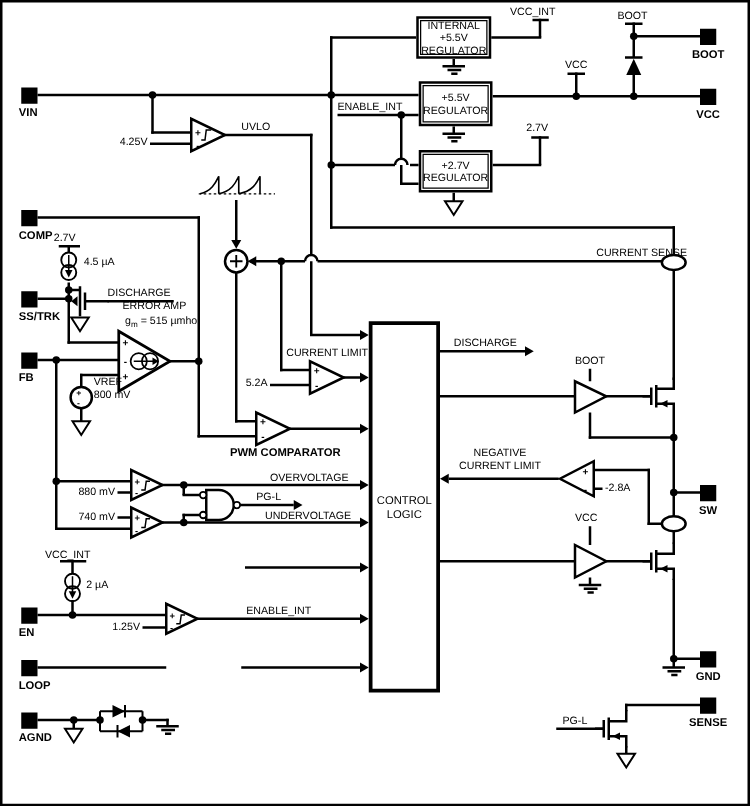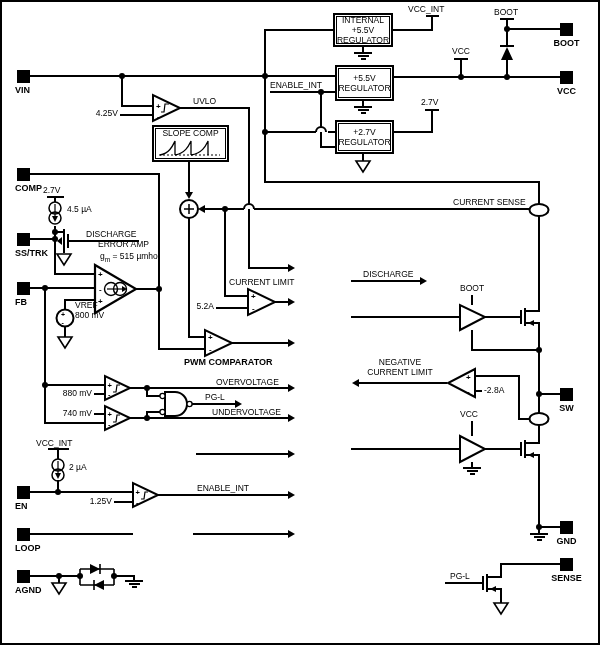--- a/index.html
+++ b/index.html
@@ -196,23 +196,20 @@
     <path d="M1,8 A5,5 0 0 1 11,8" fill="#fff" stroke="#000" stroke-width="2"></path>
     </svg>
 
   <svg style="left:150px;top:92px" width="29" height="28" viewBox="0 0 29 28">
     <polygon points="1,1 1,27 28,14" fill="#fff" stroke="#000" stroke-width="2"></polygon>
     <text x="4" y="15" font-size="8" font-weight="bold">+</text>
     <text x="5" y="25" font-size="8" font-weight="bold">-</text>
     <path d="M9,18 h3 l1,-8 h4 M12,18 l1,-8" fill="none" stroke="#000" stroke-width="1.2"></path>
   </svg>
 
-  <div class="bbox" style="left:150px;top:123px;width:73px;height:33px;justify-content:flex-start">
-    <span style="margin-top:1px">SLOPE COMP</span>
-  </div>
   <svg style="left:156px;top:138px" width="64" height="18" viewBox="0 0 64 18">
     <path d="M1,15 H62" stroke="#000" stroke-width="1" stroke-dasharray="2,2" fill="none"></path>
     <path d="M2,15 C12,13 15,5 17,1 L17,15 M17,15 C28,13 31,5 33,1 L33,15 M33,15 C45,13 48,5 50,1 L50,15" fill="none" stroke="#000" stroke-width="1.3"></path>
   </svg>
 
   <svg style="left:176px;top:196px" width="22" height="22" viewBox="0 0 22 22">
     <circle cx="11" cy="11" r="9" fill="#fff" stroke="#000" stroke-width="2"></circle>
     <path d="M11,6 V16 M6,11 H16" stroke="#000" stroke-width="1.5"></path>
   </svg>
 
@@ -363,20 +360,24 @@
     <span>REGULATOR</span>
   </div>
   <div class="bbox" style="left:333px;top:63px;width:55px;height:32px">
     <span>+5.5V</span>
     <span>REGULATOR</span>
   </div>
   <div class="bbox" style="left:333px;top:118px;width:55px;height:30px">
     <span>+2.7V</span>
     <span>REGULATOR</span>
   </div>
+  <div class="cbox" style="left:293px;top:255px;width:51px;height:291px">
+    <span>CONTROL</span>
+    <span>LOGIC</span>
+  </div>
 
   <div class="pin" style="left:15px;top:68px"></div>
   <div class="pin" style="left:15px;top:166px"></div>
   <div class="pin" style="left:15px;top:231px"></div>
   <div class="pin" style="left:15px;top:280px"></div>
   <div class="pin" style="left:15px;top:484px"></div>
   <div class="pin" style="left:15px;top:526px"></div>
   <div class="pin" style="left:15px;top:568px"></div>
   <div class="pin" style="left:558px;top:21px"></div>
   <div class="pin" style="left:558px;top:69px"></div>
@@ -397,21 +398,21 @@
   <div class="lb b ctr" style="left:537px;top:535px;width:55px">GND</div>
   <div class="lb b ctr" style="left:537px;top:572px;width:55px">SENSE</div>
 
   <div class="lb" style="left:406px;top:3px">VCC_INT</div>
   <div class="lb" style="left:492px;top:6px">BOOT</div>
   <div class="lb" style="left:450px;top:45px">VCC</div>
   <div class="lb" style="left:419px;top:96px">2.7V</div>
   <div class="lb" style="left:268px;top:79px">ENABLE_INT</div>
   <div class="lb" style="left:191px;top:95px">UVLO</div>
   <div class="lb rt" style="left:80px;top:107px;width:36px">4.25V</div>
-  <div class="lb" style="left:451px;top:196px">CURRENT SENSE</div>
+  <div class="lb" style="left:475px;top:196px">CURRENT SENSE</div>
   <div class="lb" style="left:41px;top:184px">2.7V</div>
   <div class="lb" style="left:65px;top:203px">4.5 µA</div>
   <div class="lb" style="left:84px;top:228px">DISCHARGE</div>
   <div class="lb" style="left:96px;top:238px">ERROR AMP</div>
   <div class="lb" style="left:98px;top:250px"><span>g</span><sub style="font-size:6.5px">m</sub><span> = 515 µmho</span></div>
   <div class="lb" style="left:73px;top:299px">VREF</div>
   <div class="lb" style="left:73px;top:309px">800 mV</div>
   <div class="lb" style="left:227px;top:276px">CURRENT LIMIT</div>
   <div class="lb rt" style="left:182px;top:300px;width:30px">5.2A</div>
   <div class="lb b" style="left:182px;top:356px">PWM COMPARATOR</div>

